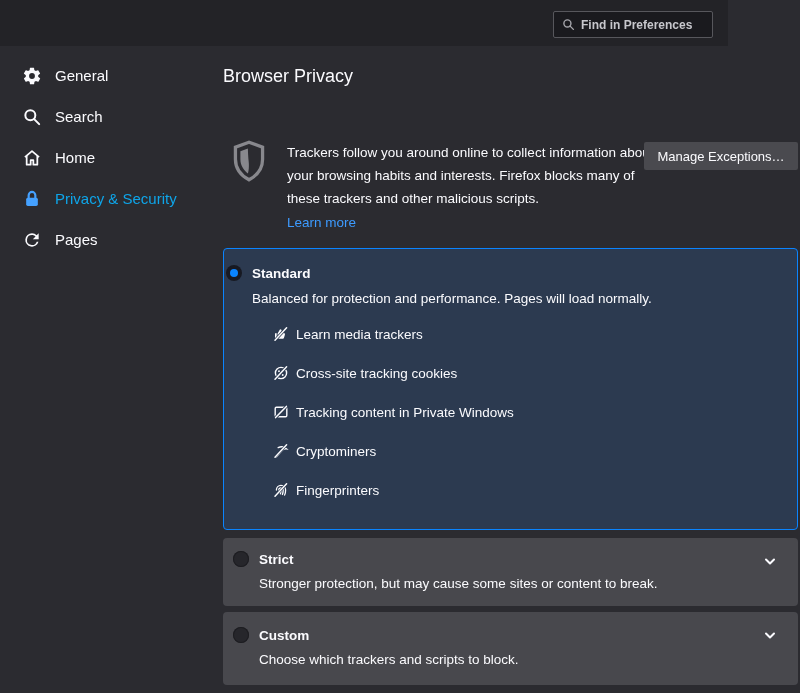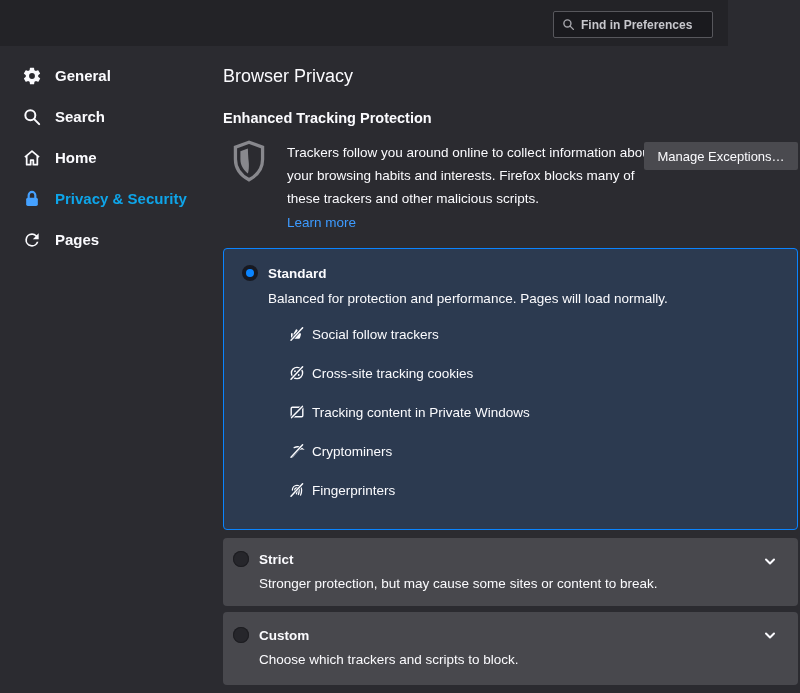--- a/index.html
+++ b/index.html
@@ -11,40 +11,40 @@
   .topbar { position:absolute; top:0; left:0; width:728px; height:46px; background:#232327; }
   .searchbox { position:absolute; top:11px; right:15px; width:160px; height:27px; background:#1a1a1e;
                border:1px solid #57575c; border-radius:2px; display:flex; align-items:center; padding:0 8px; gap:6px; }
   .searchbox input { flex:1; min-width:0; background:transparent; border:none; outline:none;
                      color:#d7d7db; font-size:12px; font-weight:700; font-family:inherit; }
   .searchbox input::placeholder { color:#c7c7cc; opacity:1; }
 
   
   .sidebar { position:absolute; top:55px; left:0; width:211px; }
   .side-item { height:41px; display:flex; align-items:center; padding-left:22px; gap:13px;
-               font-size:15px; font-weight:700; color:#fbfbfe; cursor:default; }
+               font-size:15px; font-weight:400; color:#fbfbfe; cursor:default; }
   .side-item.selected { color:#0ea5e9; }
   .side-item .icn { width:20px; height:20px; display:flex; align-items:center; justify-content:center; }
 
   
   .main { position:absolute; left:211px; top:0; width:589px; height:693px;margin-left:12px; }
   .page-title { position:absolute; top:66px; left:0; font-size:18px; font-weight:400; color:#fbfbfe; }
   .section-title { position:absolute; top:110px; left:0; font-size:14.5px; font-weight:700; color:#fbfbfe; }
 
   .shield { position:absolute; top:137px; left:4px; }
   .etp-text { position:absolute; top:141px; left:64px; width:372px; }
   .etp-text p { font-size:13.5px; line-height:23px; color:#fbfbfe; }
   .learn-more { display:inline-block; margin-top:1px; font-size:13.5px; line-height:23px; color:#3d9bff; text-decoration:none; cursor:pointer; }
 
   .manage-btn { position:absolute; top:142px; right:14px; width:154px; height:28px; background:#4a4a4f;
                 color:#fbfbfe; border:none; border-radius:2px; font-size:13px; font-family:inherit; cursor:pointer; }
 
   
   .card { position:absolute; left:0; width:575px; border-radius:4px; }
-  .card.standard { top:248px; height:282px; background:#2c3a50; border:1px solid #0a84ff; padding:16px 0 0 18px; }
+  .card.standard { top:248px; height:282px; background:#2c3a50; border:1px solid #0a84ff; padding:16px 0 0 2px; }
   .card.gray { background:#48484d; }
   .card.strict { top:538px; height:68px; padding:13px 0 0 10px; }
   .card.custom { top:612px; height:73px; padding:15px 0 0 10px; }
 
   .opt-head { display:flex; align-items:center; gap:10px; }
   .opt-title { font-size:13.5px; font-weight:700; color:#fbfbfe; }
   .opt-desc { margin:10px 0 0 26px; font-size:13.5px; color:#fbfbfe; }
   .card.gray .opt-desc { margin-top:9px; }
 
   .radio { width:16px; height:16px; border-radius:50%; flex:0 0 16px; position:relative; cursor:pointer; }
@@ -116,21 +116,20 @@
         <svg viewBox="0 0 24 24" width="20" height="20" fill="#fbfbfe">
             <path d="M17.65 6.35A7.96 7.96 0 0 0 12 4a8 8 0 1 0 7.73 10h-2.08A6 6 0 1 1 12 6c1.66 0 3.14.69 4.22 1.78L13 11h7V4l-2.35 2.35z"></path>
           </svg>
       </span>
       <span>Pages</span>
     </div>
   </nav>
 
   <main class="main">
     <h1 class="page-title">Browser Privacy</h1>
-    <h2 class="section-title">Enhanced Tracking Protection</h2>
 
     <span class="shield">
       <svg viewBox="0 0 24 26" width="44" height="50">
         <path d="M12 2.2 4.6 4.9v6.6c0 5.2 3.3 9 7.4 11.2 4.1-2.2 7.4-6 7.4-11.2V4.9L12 2.2z" fill="none" stroke="#88888d" stroke-width="1.8"></path>
         <path d="M11.4 5.6 7.3 7.1v4.6c0 3.3 1.9 5.9 4.1 7.6 0 0 .9-2.7.4-6.9-.3-2.8-.4-6.8-.4-6.8z" fill="#88888d"></path>
       </svg>
     </span>
 
     <div class="etp-text">
       <p>Trackers follow you around online to collect information about your browsing habits and interests. Firefox blocks many of these trackers and other malicious scripts.</p>
@@ -147,21 +146,21 @@
       <p class="opt-desc">Balanced for protection and performance. Pages will load normally.</p>
       <ul class="blocked-list">
         <li>
           <span class="icn">
             <svg viewBox="0 0 16 16" width="16" height="16">
               <path d="M2 7.2h1.7v5.6H2z M4.6 12.8h4.9c.7 0 1.3-.45 1.5-1.1l.9-3A1.2 1.2 0 0 0 10.75 7.1H8.1l.45-2.3A1 1 0 0 0 6.6 4L4.6 7.4z" fill="#fbfbfe"></path>
               <line x1="2" y1="14.2" x2="13.6" y2="1.8" stroke="#2c3a50" stroke-width="3"></line>
               <line x1="2" y1="14.2" x2="13.6" y2="1.8" stroke="#fbfbfe" stroke-width="1.5" stroke-linecap="round"></line>
             </svg>
           </span>
-          <span>Social follow trackers</span>
+          <span>Learn media trackers</span>
         </li>
         <li>
           <span class="icn">
             <svg viewBox="0 0 16 16" width="16" height="16">
               <circle cx="8" cy="8" r="5.6" fill="none" stroke="#fbfbfe" stroke-width="1.4"></circle>
               <circle cx="6" cy="6.3" r=".95" fill="#fbfbfe"></circle>
                 <circle cx="9.7" cy="10" r=".95" fill="#fbfbfe"></circle>
                 <circle cx="9.2" cy="5.4" r=".75" fill="#fbfbfe"></circle>
                 <circle cx="5.6" cy="9.8" r=".75" fill="#fbfbfe"></circle>
               <line x1="2" y1="14.2" x2="13.6" y2="1.8" stroke="#2c3a50" stroke-width="3"></line>

